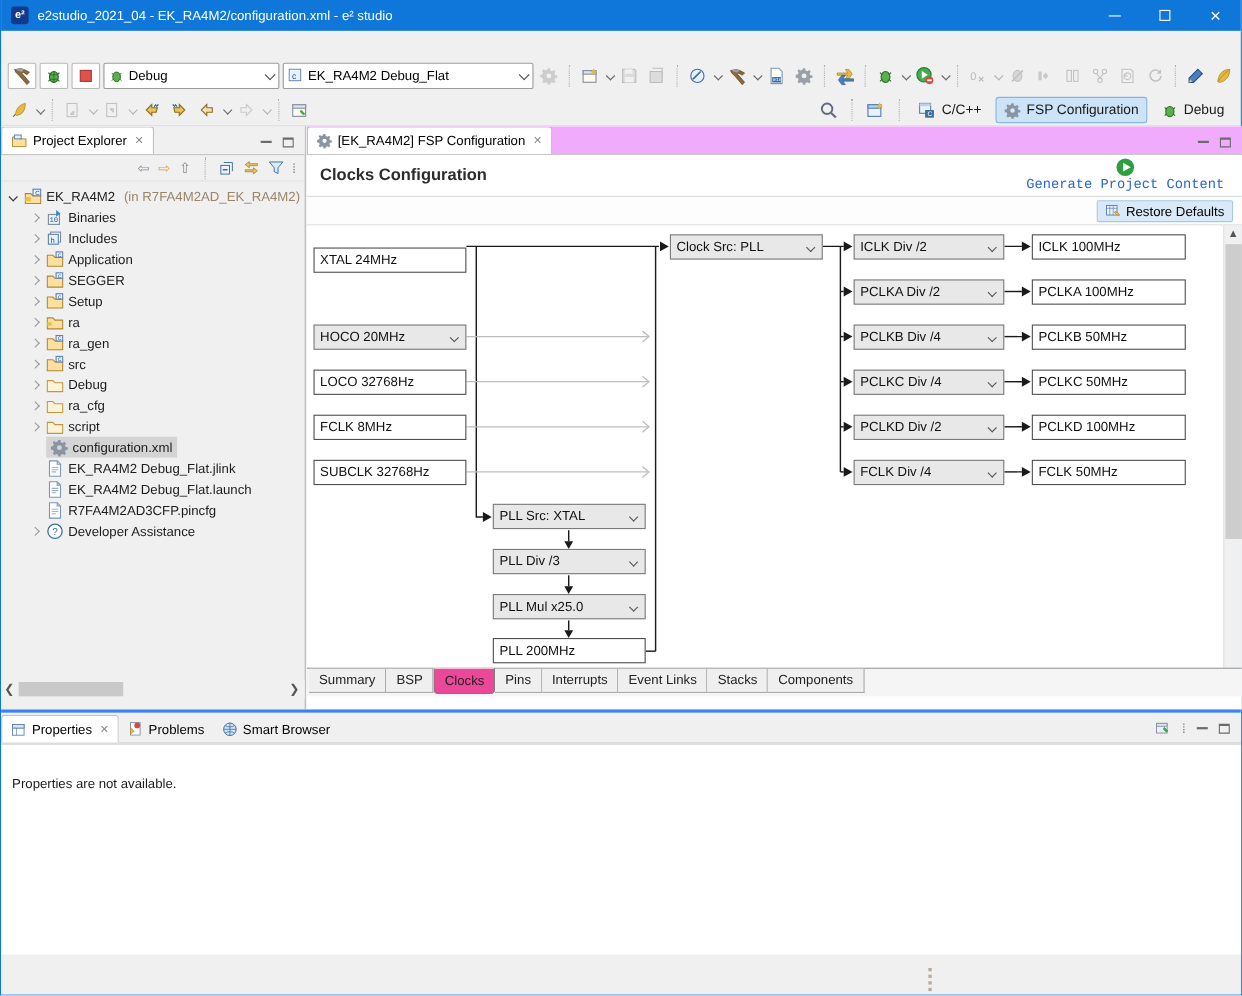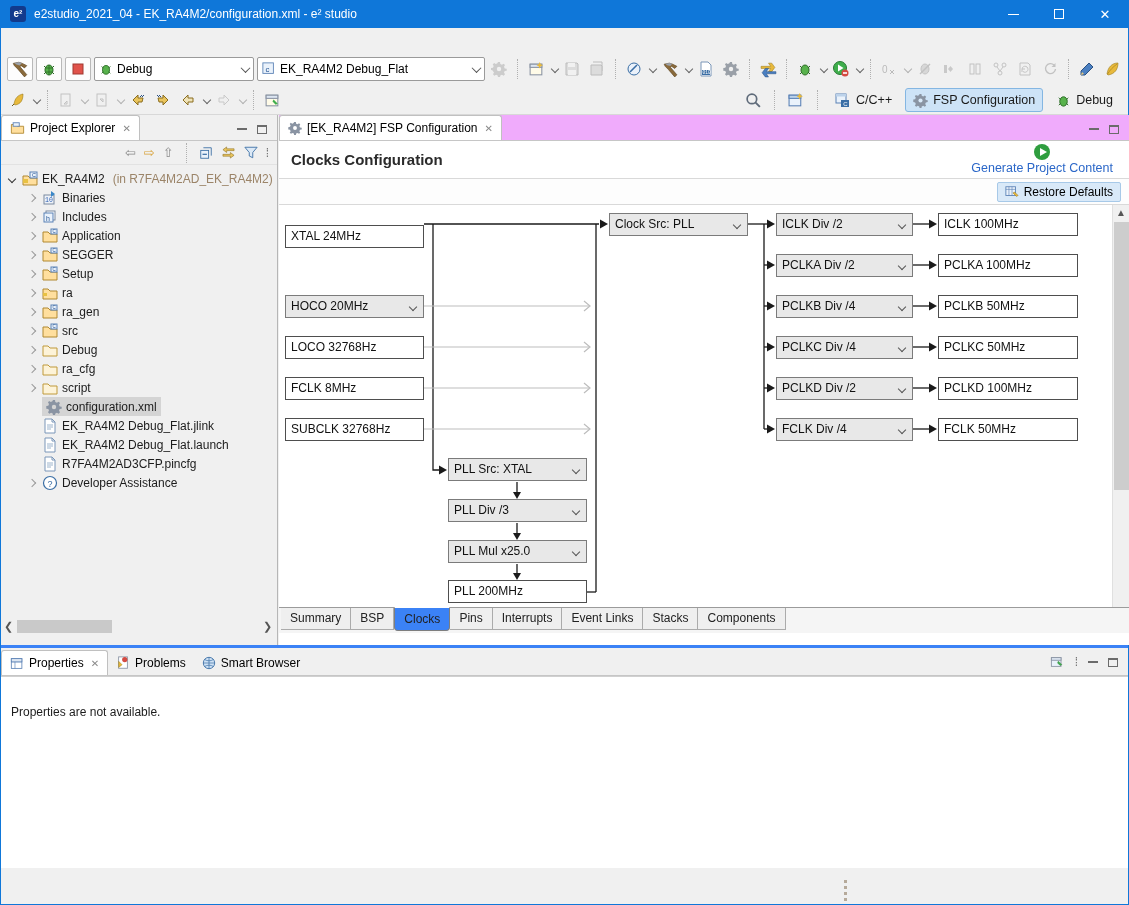--- a/index.html
+++ b/index.html
@@ -66,38 +66,38 @@
   .hs-right { position:absolute; right:2px; color:#555; font-size:11px; }
 
   
   .editor { position:absolute; left:278px; top:0; width:850px; height:530px; background:#fff; }
   .editor .view-tabbar { background:#f0abfc; }
   .ed-header { height:37px; background:#fff; display:flex; align-items:center; padding:0 12px; }
   .ed-heading { font-size:15px; font-weight:bold; color:#2b2b2b; }
   .gen { margin-left:auto; display:flex; flex-direction:column; align-items:center; margin-right:4px; }
   .gen-icon { width:16px; height:16px; border-radius:50%; background:#2f9e3f; position:relative; }
   .gen-icon:after { content:""; position:absolute; left:6px; top:4px; border-left:7px solid #fff; border-top:4px solid transparent; border-bottom:4px solid transparent; }
-  .gen-link { font-size:12.5px; color:#2b67c8; margin-top:1px; }
+  .gen-link { font-size:12.5px; color:#2b67c8; margin-top:1px;font-family:Liberation Mono, monospace; }
   .ed-strip { height:27px; border-top:1px solid #d9d9d9; border-bottom:1px solid #d9d9d9; display:flex; align-items:center; justify-content:flex-end; padding-right:8px; background:#fdfdfd; }
   .restore-btn { display:flex; align-items:flex-end; gap:5px; font-size:12px; background:#d9e9f8; border:1px solid #a7c9e8; padding:2px 7px; border-radius:2px; }
 
   .canvas { position:absolute; left:0; top:90px; width:830px; height:414px; background:#fff; overflow:hidden; }
   .wires { position:absolute; left:0; top:0; }
   .cbox { position:absolute; height:23px; font-size:12px; line-height:21px; padding-left:5px; white-space:nowrap; background:#fff; border:1px solid #4e4e4e; color:#111; display:flex; align-items:center; }
   .cbox.drop { background:#e8e8e8; border:1px solid #7b7b7b; }
   .cbox .dchev { margin-left:auto; margin-right:7px; width:6px; height:6px; border-right:1.5px solid #555; border-bottom:1.5px solid #555; transform:rotate(45deg); flex:none; }
 
   .vscroll { position:absolute; right:0; top:90px; width:17px; height:414px; background:#f0f0f0; border-left:1px solid #e0e0e0; }
   .vs-arrow { height:15px; text-align:center; color:#555; font-size:10px; line-height:15px; }
   .vs-thumb { position:absolute; top:17px; left:1px; width:15px; height:268px; background:#cdcdcd; }
   .vs-down { position:absolute; bottom:0; left:0; width:100%; }
 
   .ed-tabs { position:absolute; left:0; top:492px; width:850px; height:26px; border-top:1px solid #9b9b9b; display:flex; align-items:flex-start; padding-left:2px; background:#f5f5f5; }
   .ed-tab { font-size:12px; padding:3px 9px 4px; border-right:1px solid #ababab; border-bottom:1px solid #ababab; background:#efefef; color:#222; }
-  .ed-tab.active { background:#3b82f6; border:1px solid #7e7e7e; border-top:1px solid #fff; border-radius:0 0 4px 4px; margin-top:-1px; padding-top:4px; }
+  .ed-tab.active { background:#ec4899; border:1px solid #7e7e7e; border-top:1px solid #fff; border-radius:0 0 4px 4px; margin-top:-1px; padding-top:4px; }
 
   
   .bottom { position:absolute; left:0; top:645px; width:100%; height:223px; background:#f0f0f0; border-top:3px solid #3b82f6; }
   .bottom .view-tabbar { height:28px; }
   .b-tab { height:25px; display:flex; align-items:center; gap:5px; padding:0 8px; font-size:12px; }
   .b-tab.active { background:#fff; border:1px solid #c0c0c0; border-bottom:none; border-radius:3px 3px 0 0; }
   .b-content { position:absolute; left:0; top:28px; right:0; bottom:0; background:#fff; border-top:1px solid #d0d0d0; font-size:12px; color:#1c1c1c; padding:28px 0 0 10px; }
 
   
   .statusbar { position:absolute; left:0; top:868px; width:100%; height:36px; background:#f0f0f0; }

